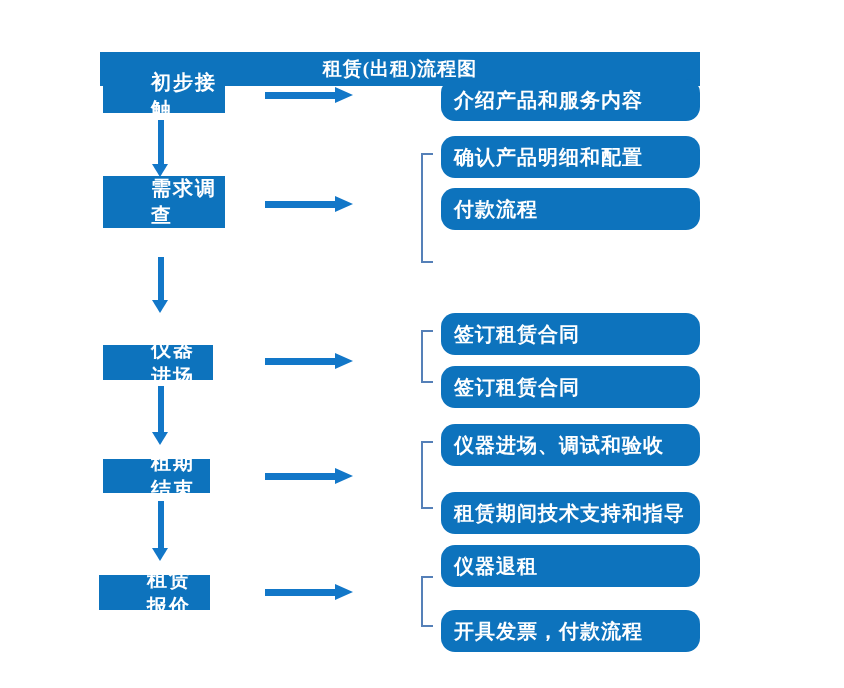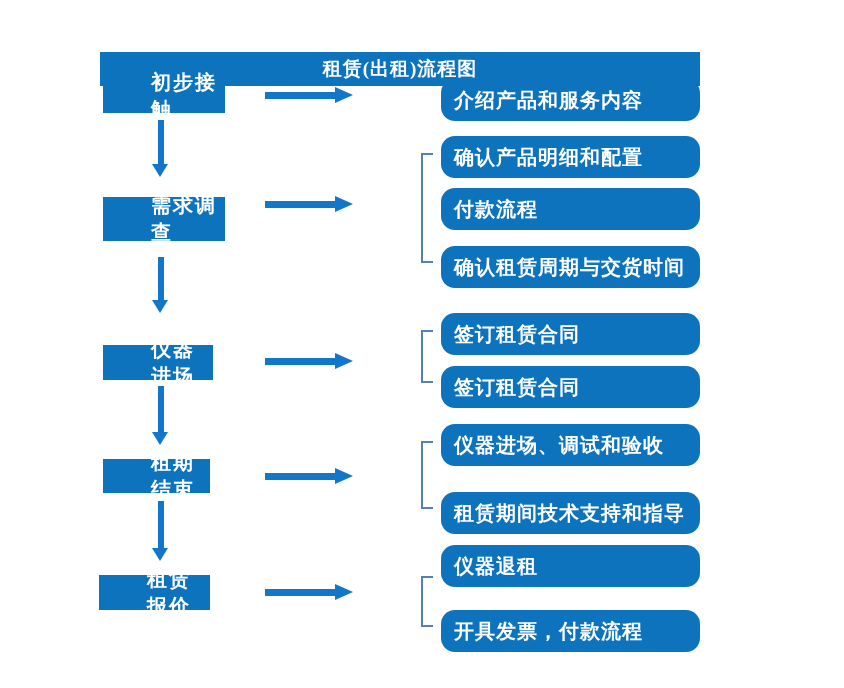--- a/index.html
+++ b/index.html
@@ -72,21 +72,21 @@
   }
 </style>
 </head>
 <body>
 
 <div class="canvas">
 
   <div class="titlebar">租赁(出租)流程图</div>
 
   <div class="bluebox step" style="left:103px;top:79px;width:122px;height:34px">初步接触</div>
-  <div class="bluebox step" style="left:103px;top:197px;width:122px;height:44px">需求调查</div>
+  <div class="bluebox step" style="left:103px;top:176px;width:122px;height:52px">需求调查</div>
   <div class="bluebox step" style="left:103px;top:345px;width:110px;height:35px">仪器进场</div>
   <div class="bluebox step" style="left:103px;top:459px;width:107px;height:34px">租期结束</div>
   <div class="bluebox step" style="left:99px;top:575px;width:111px;height:35px">租赁报价</div>
 
   <div class="arrow-down" style="left:152px;top:120px;height:57px">
     <div class="vshaft"></div>
     <div class="vhead"></div>
   </div>
   <div class="arrow-down" style="left:152px;top:257px;height:56px">
     <div class="vshaft"></div>
@@ -123,21 +123,20 @@
   </div>
 
   <div class="bracket" style="top:153px;height:110px"></div>
   <div class="bracket" style="top:330px;height:53px"></div>
   <div class="bracket" style="top:441px;height:68px"></div>
   <div class="bracket" style="top:576px;height:51px"></div>
 
   <div class="bluebox detail" style="top:79px">介绍产品和服务内容</div>
   <div class="bluebox detail" style="top:136px">确认产品明细和配置</div>
   <div class="bluebox detail" style="top:188px">付款流程</div>
-  <div class="bluebox detail" style="top:246px">确认租赁周期与交货时间</div>
   <div class="bluebox detail" style="top:313px">签订租赁合同</div>
   <div class="bluebox detail" style="top:366px">签订租赁合同</div>
   <div class="bluebox detail" style="top:424px">仪器进场、调试和验收</div>
   <div class="bluebox detail" style="top:492px">租赁期间技术支持和指导</div>
   <div class="bluebox detail" style="top:545px">仪器退租</div>
   <div class="bluebox detail" style="top:610px">开具发票，付款流程</div>
 
 </div>
 
 </body></html>

